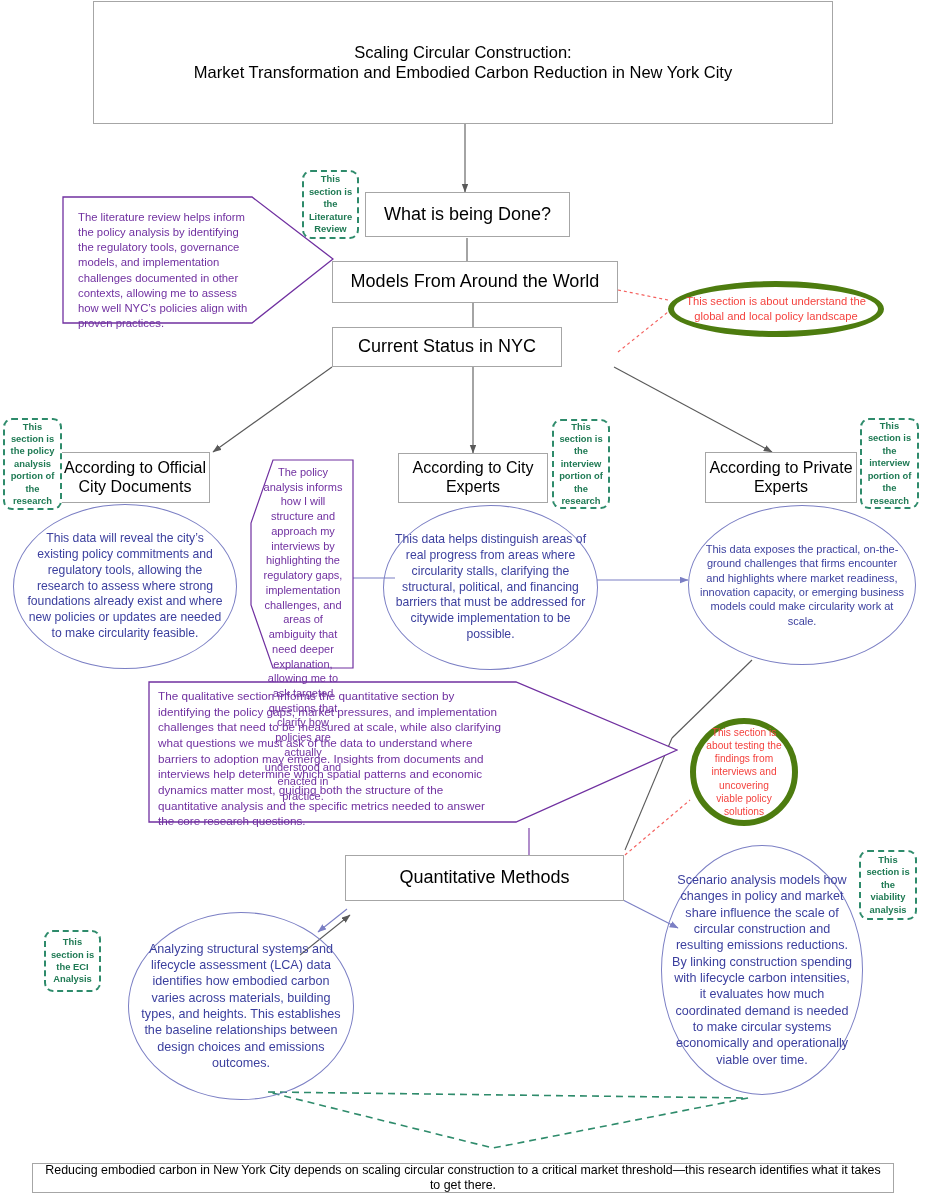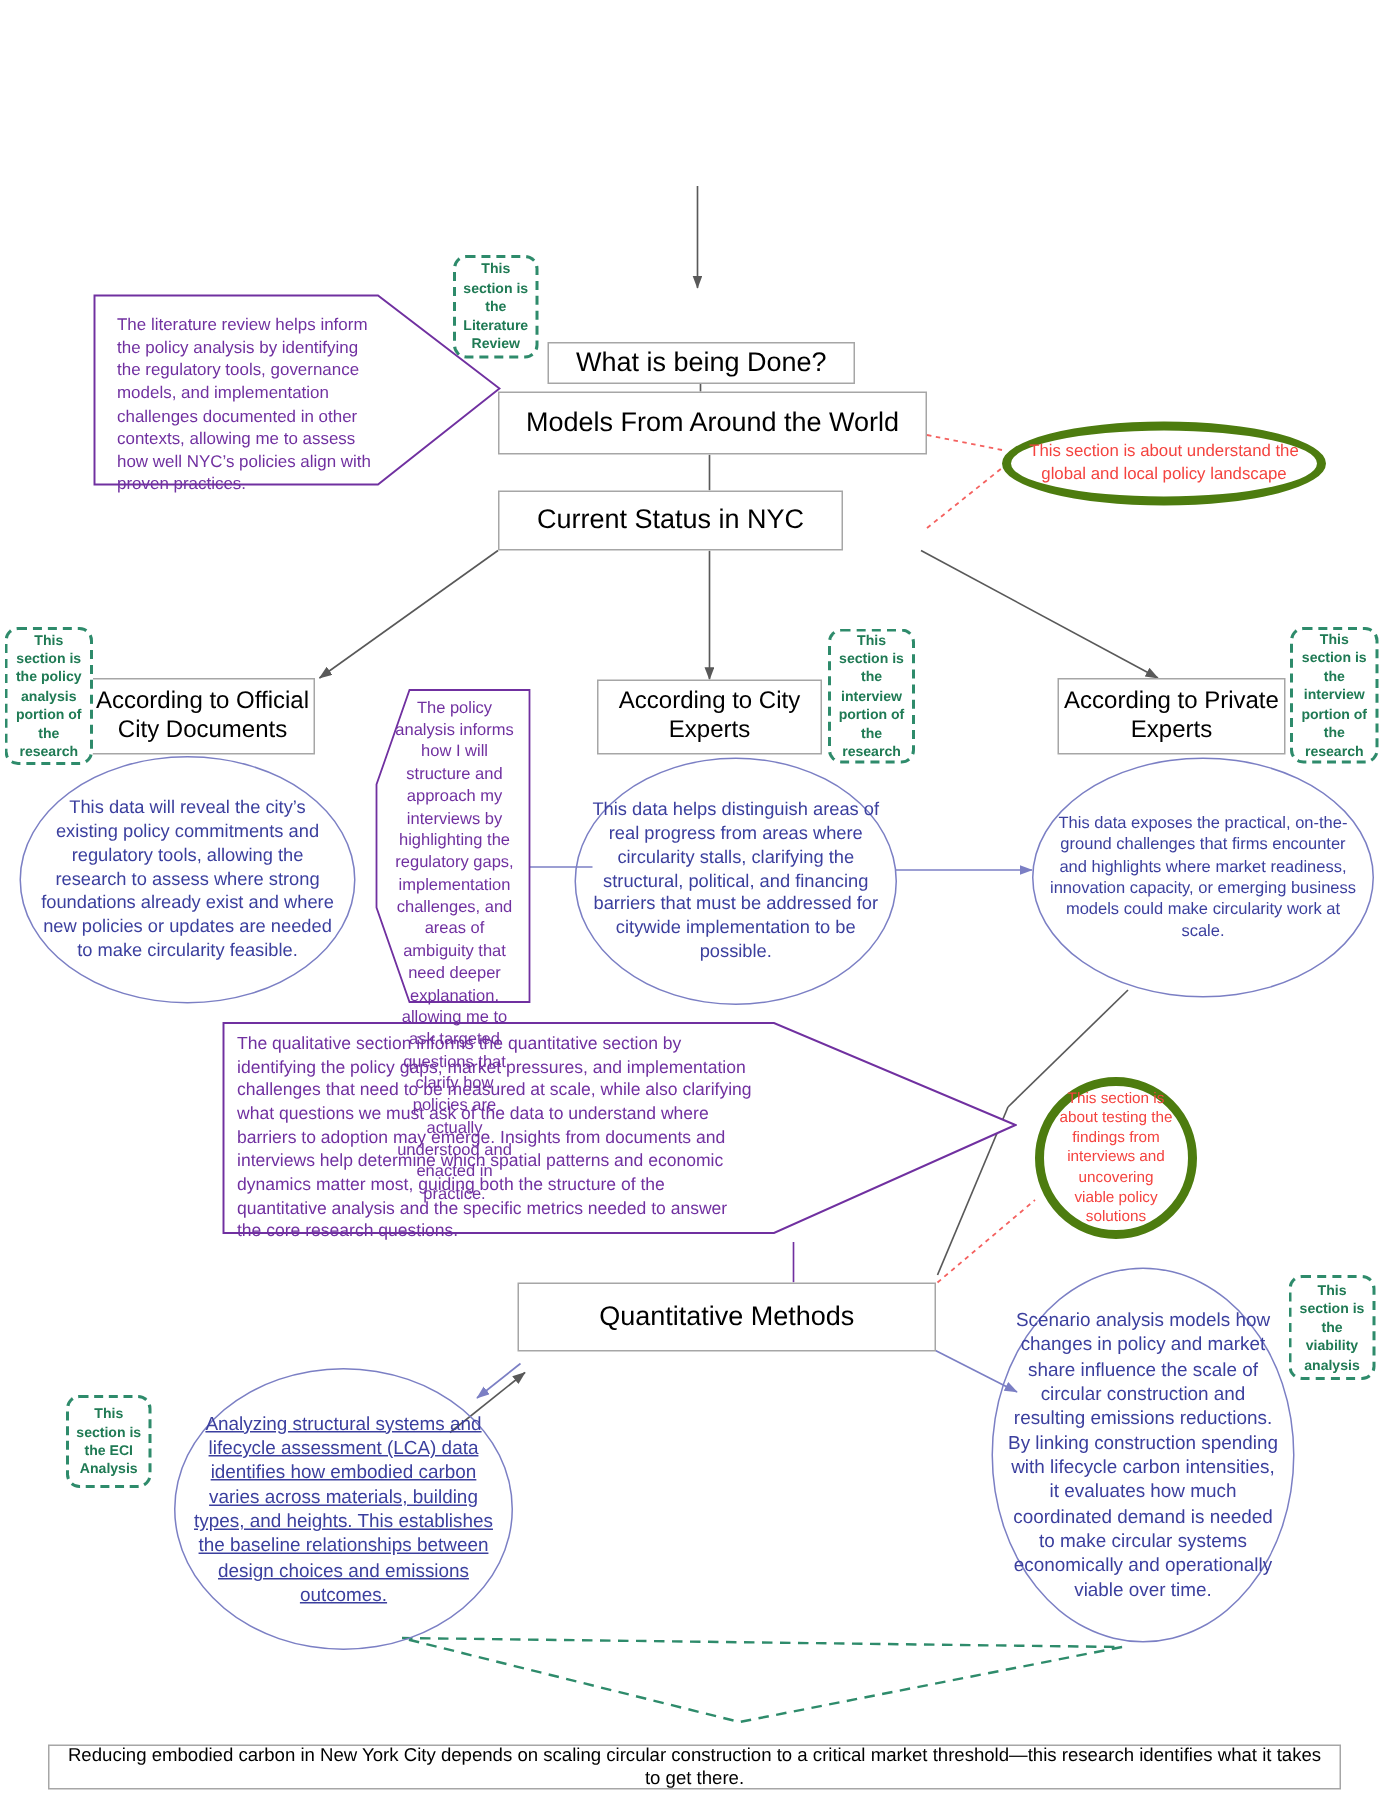--- a/index.html
+++ b/index.html
@@ -78,22 +78,26 @@
 
     <line x1="300" y1="955" x2="350" y2="915" stroke="#595959" stroke-width="1.1" marker-end="url(#ahGray)"></line>
 
     <line x1="618" y1="290" x2="668" y2="300" stroke="#f4615f" stroke-width="1.2" stroke-dasharray="3,3"></line>
     <line x1="618" y1="352" x2="668" y2="312" stroke="#f4615f" stroke-width="1.2" stroke-dasharray="3,3"></line>
     <line x1="625" y1="855" x2="690" y2="800" stroke="#f4615f" stroke-width="1.2" stroke-dasharray="3,3"></line>
 
     <polyline points="268,1092 748,1098 493,1148 268,1092" fill="none" stroke="#2e8b6b" stroke-width="1.6" stroke-dasharray="7,5"></polyline>
   </svg>
 
+  <div class="pbox title-box" style="left:93px;top:1px;width:740px;height:123px;flex-direction:column;">
+    <div>Scaling Circular Construction:</div>
+    <div>Market Transformation and Embodied Carbon Reduction in New York City</div>
+  </div>
 
-  <div class="pbox stage-box" style="left:365px;top:192px;width:205px;height:28px;margin-top:36px;">What is being Done?</div>
+  <div class="pbox stage-box" style="left:365px;top:192px;width:205px;height:45px;">What is being Done?</div>
 
   <div class="pbox stage-box" style="left:332px;top:261px;width:286px;height:42px;">Models From Around the World</div>
 
   <div class="pbox stage-box" style="left:332px;top:327px;width:230px;height:40px;">Current Status in NYC</div>
 
   <div class="pbox stage-box" style="left:345px;top:855px;width:279px;height:46px;">Quantitative Methods</div>
 
   <div class="pbox sub-box" style="left:60px;top:452px;width:150px;height:51px;">According to Official City Documents</div>
 
   <div class="pbox sub-box" style="left:398px;top:453px;width:150px;height:50px;">According to City Experts</div>
@@ -117,21 +121,21 @@
   <div class="rell" style="left:668px;top:281px;width:216px;height:56px;font-size:11.2px;">This section is about understand the global and local policy landscape</div>
 
   <div class="rell" style="left:690px;top:718px;width:108px;height:108px;font-size:10.2px;">This section is about testing the findings from interviews and uncovering viable policy solutions</div>
 
   <div class="bell" style="left:13px;top:504px;width:224px;height:165px;font-size:12.2px;">This data will reveal the city’s existing policy commitments and regulatory tools, allowing the research to assess where strong foundations already exist and where new policies or updates are needed to make circularity feasible.</div>
 
   <div class="bell" style="left:383px;top:505px;width:215px;height:165px;font-size:12.2px;">This data helps distinguish areas of real progress from areas where circularity stalls, clarifying the structural, political, and financing barriers that must be addressed for citywide implementation to be possible.</div>
 
   <div class="bell" style="left:688px;top:505px;width:228px;height:160px;font-size:11px;">This data exposes the practical, on-the-ground challenges that firms encounter and highlights where market readiness, innovation capacity, or emerging business models could make circularity work at scale.</div>
 
-  <div class="bell" style="left:116px;top:912px;width:226px;height:188px;font-size:12.6px;text-decoration:underline;">Analyzing structural systems and lifecycle assessment (LCA) data identifies how embodied carbon varies across materials, building types, and heights. This establishes the baseline relationships between design choices and emissions outcomes.</div>
+  <div class="bell" style="left:128px;top:912px;width:226px;height:188px;font-size:12.6px;">Analyzing structural systems and lifecycle assessment (LCA) data identifies how embodied carbon varies across materials, building types, and heights. This establishes the baseline relationships between design choices and emissions outcomes.</div>
 
   <div class="bell" style="left:661px;top:845px;width:202px;height:250px;font-size:12.6px;">Scenario analysis models how changes in policy and market share influence the scale of circular construction and resulting emissions reductions. By linking construction spending with lifecycle carbon intensities, it evaluates how much coordinated demand is needed to make circular systems economically and operationally viable over time.</div>
 
   <div class="pcall" style="left:62px;top:196px;width:272px;height:128px;font-size:11.3px;">
     <svg width="272" height="128" viewBox="0 0 272 128">
       <polygon points="1,1 190,1 271,63 190,127 1,127" fill="#ffffff" stroke="#7030a0" stroke-width="1.3"></polygon>
     </svg>
     <div class="ptext" style="padding:14px 80px 0 16px;">The literature review helps inform the policy analysis by identifying the regulatory tools, governance models, and implementation challenges documented in other contexts, allowing me to assess how well NYC’s policies align with proven practices.</div>
   </div>
 

